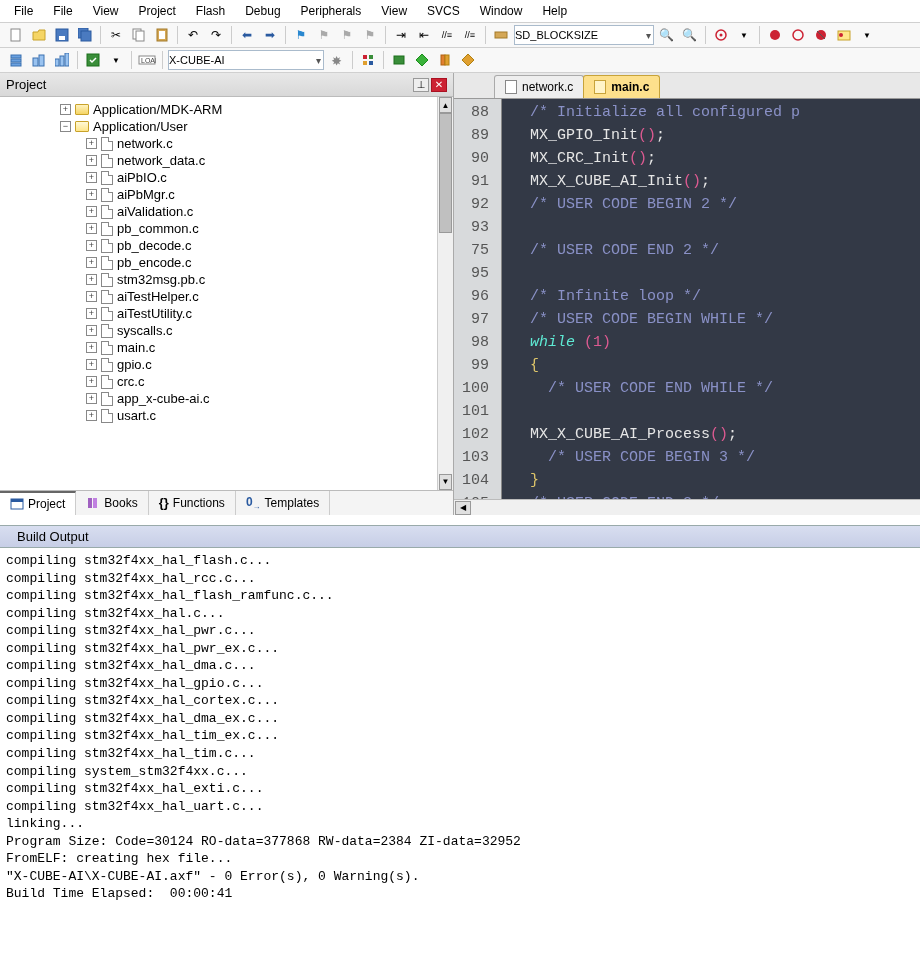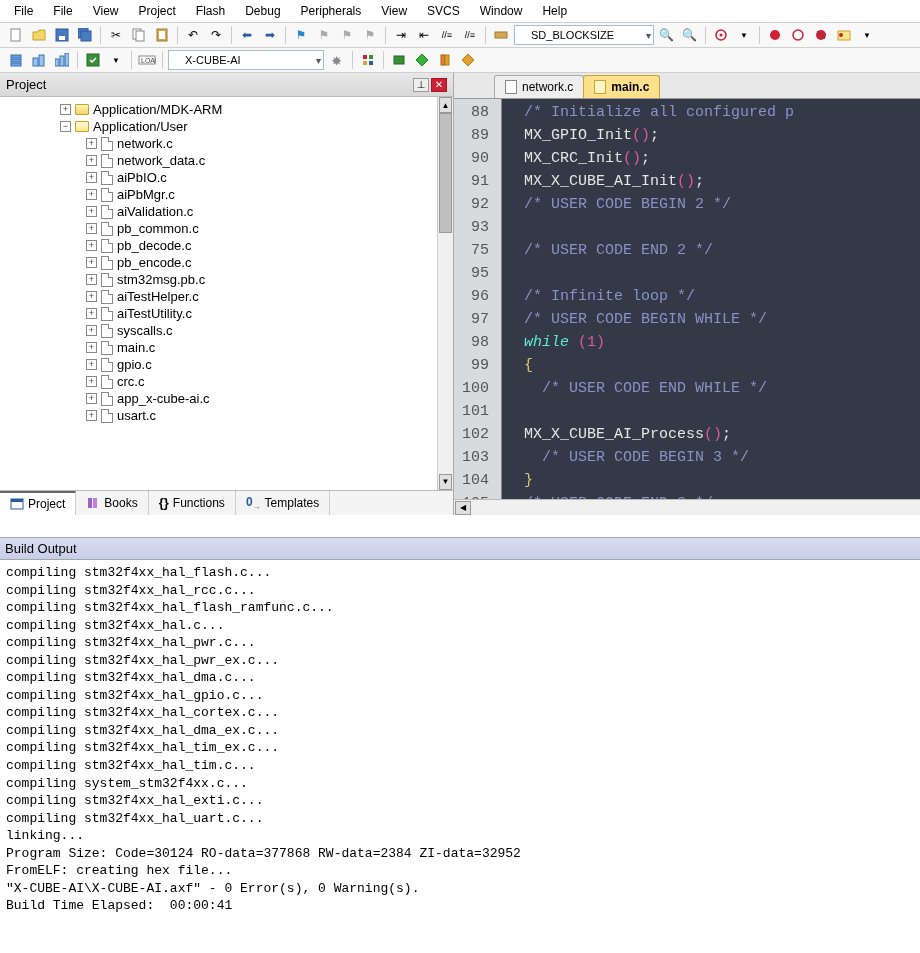--- a/index.html
+++ b/index.html
@@ -2,21 +2,21 @@
 <html><head>
 <meta charset="utf-8">
 <style>
 * { margin:0; padding:0; box-sizing:border-box; }
 body { font-family:"Segoe UI",Tahoma,sans-serif; font-size:12px; background:#fff; width:920px; height:953px; overflow:hidden; position:relative; }
 .menubar { display:flex; gap:4px; padding:2px 6px; border-bottom:1px solid #d0d0d0; background:#fff; }
 .menu-item { padding:2px 8px; cursor:pointer;text-align:right; }
 .toolbar { display:flex; align-items:center; gap:3px; padding:2px 6px; border-bottom:1px solid #d0d0d0; background:#f8f8f8; flex-wrap:wrap; }
 .tb-btn { width:20px; height:20px; display:flex; align-items:center; justify-content:center; cursor:pointer; border:1px solid transparent; }
 .tb-sep { width:1px; height:18px; background:#ccc; margin:0 2px; }
-.tb-combo { height:20px; font-size:11px; border:1px solid #abc; background:#fff; padding:0 18px 0 16px; position:relative; display:flex; align-items:center; }
+.tb-combo { height:20px; font-size:11px; border:1px solid #abc; background:#fff; padding:0 18px 0 0; position:relative; display:flex; align-items:center; }
 .tb-combo::after { content:"▾"; position:absolute; right:2px; font-size:10px; color:#555; }
 .main-split { display:flex; height:442px; }
 .project-panel { width:454px; display:flex; flex-direction:column; border-right:1px solid #aaa; }
 .panel-header { background:linear-gradient(#e8e8e8,#d8d8d8); border-bottom:1px solid #bbb; padding:4px 6px; font-size:13px; display:flex; align-items:center; justify-content:space-between; }
 .panel-header .controls { display:flex; gap:2px; }
 .panel-header .controls span { width:16px; height:14px; display:flex; align-items:center; justify-content:center; font-size:10px; background:#eee; border:1px solid #999; cursor:pointer;}
 .panel-header .controls .close { background:#c23; color:#fff; border-color:#a12;}
 .tree { flex:1; overflow:auto; font-size:13px; padding:4px 0; position:relative; }
 .tree-scroll { position:absolute; right:0; top:0; bottom:0; width:16px; background:#f0f0f0; border-left:1px solid #ccc;}
 .tree-scroll .thumb { background:#c0c0c0; border:1px solid #999; margin:0 1px;}
@@ -32,32 +32,32 @@
 .ptab.active { background:#fff; border-top:2px solid #666; }
 .editor-panel { flex:1; display:flex; flex-direction:column; background:#e8e8e8; overflow:hidden;}
 .editor-tabs { display:flex; background:#e8e8e8; padding:2px 40px 0; gap:0; border-bottom:1px solid #999; }
 .etab { padding:4px 10px; background:#eee; border:1px solid #aaa; border-bottom:none; display:flex; align-items:center; gap:5px; font-size:12px; cursor:pointer; margin-right:-1px; border-radius:3px 3px 0 0;}
 .etab.active { background:#fde08c; border-color:#c7a33a; font-weight:bold;}
 .etab-icon { width:12px; height:14px; background:#fff; border:1px solid #888;}
 .etab.active .etab-icon { background:#fff4c8; border-color:#c7a33a;}
 .code-area { flex:1; display:flex; background:#333946; overflow:hidden; font-family:Consolas,"Courier New",monospace; font-size:15px;}
 .gutter { background:#d8dadc; color:#555; text-align:right; padding:2px 12px 2px 8px; border-right:1px solid #888;}
 .gutter div { height:23px; line-height:23px; }
-.code { flex:1; padding:2px 0 2px 4px; color:#e6e6e6; white-space:pre; overflow:hidden;}
+.code { flex:1; padding:2px 0 2px 10px; color:#e6e6e6; white-space:pre; overflow:hidden;}
 .code div { height:23px; line-height:23px; }
 .c-comment { color:#8a91c7; }
 .c-func { color:#e6e6e6; }
 .c-paren { color:#dc5a91; }
 .c-semi { color:#e6e6e6; }
 .c-kw { color:#5eead4; font-style:italic; }
 .c-num { color:#dc5a91; }
 .c-brace { color:#e0c76a; }
 .editor-hscroll { height:16px; background:#f0f0f0; border-top:1px solid #bbb; display:flex; align-items:center;}
 .editor-hscroll .arrow{ width:16px; height:14px; border:1px solid #999; background:#e0e0e0; display:flex; align-items:center; justify-content:center; font-size:8px; margin:0 1px;}
-.build-header { background:linear-gradient(#d8def0,#c7cee6); border-top:1px solid #9aa; border-bottom:1px solid #9aa; padding:3px 5px; font-size:13px; margin-top:22px;}
+.build-header { background:linear-gradient(#d8def0,#c7cee6); border-top:1px solid #9aa; border-bottom:1px solid #9aa; padding:3px 17px; font-size:13px; margin-top:10px;}
 .build-output { font-family:"Courier New",monospace; font-size:13px; padding:4px 6px; white-space:pre; line-height:1.35; }
 svg { display:block; }
 </style>
 </head>
 <body>
 
 <div class="menubar" id="menubar">
     <span class="menu-item">File</span>
     <span class="menu-item">File</span>
     <span class="menu-item">View</span>

